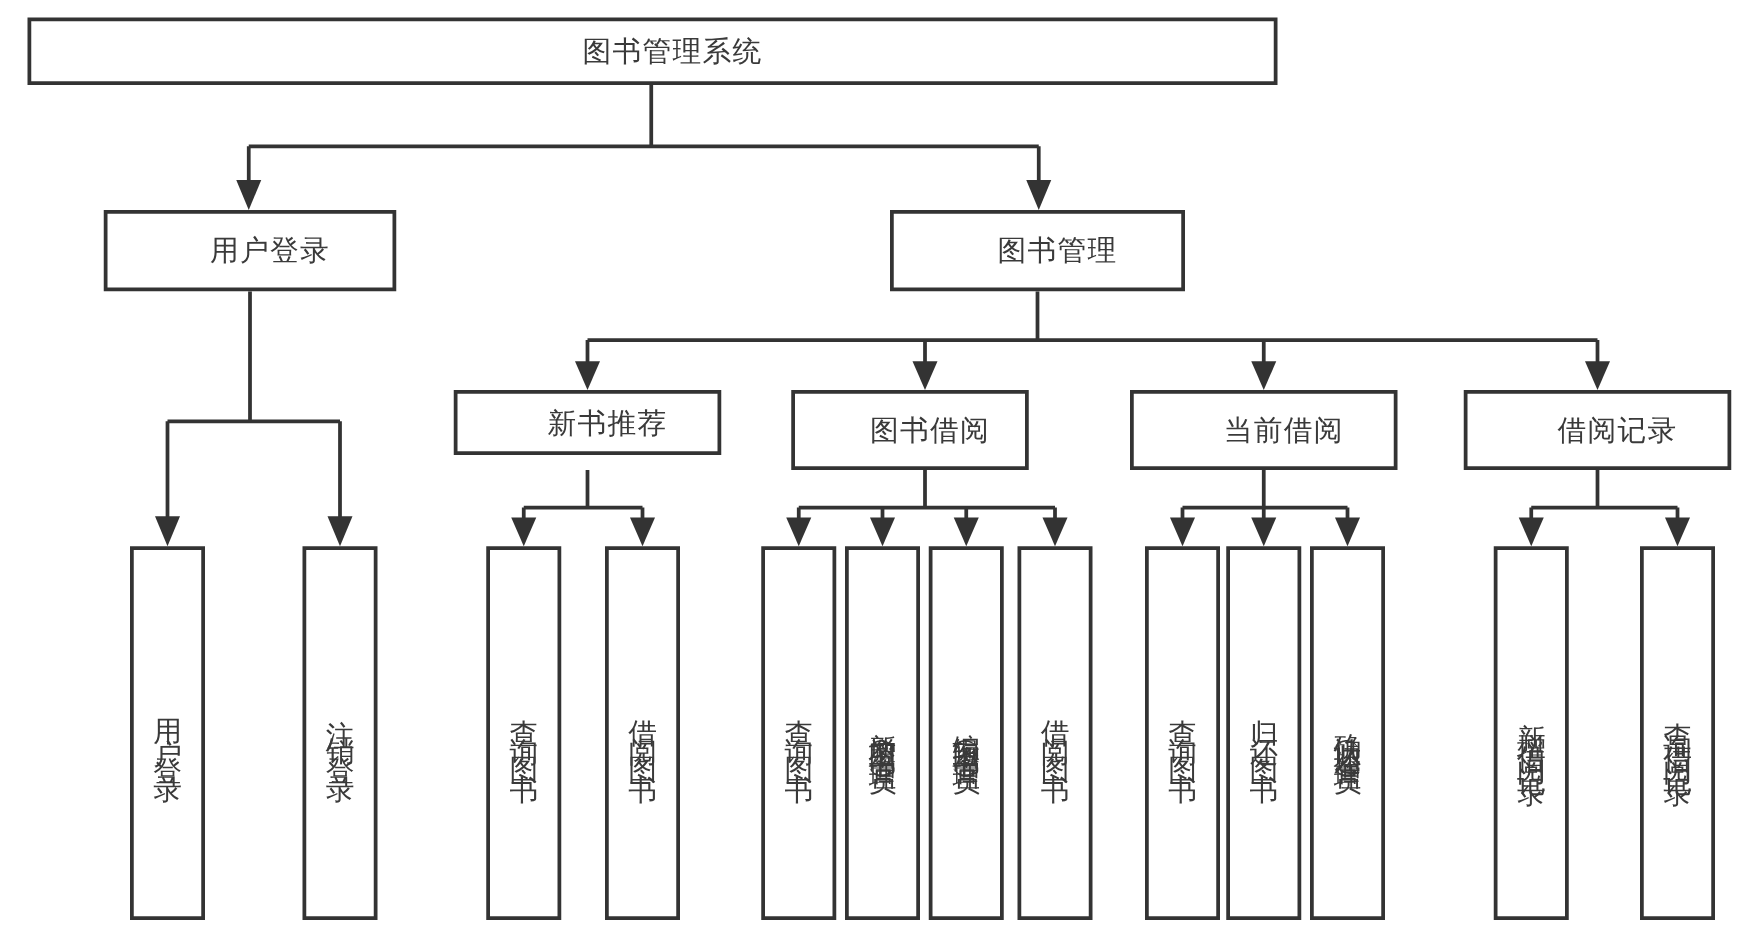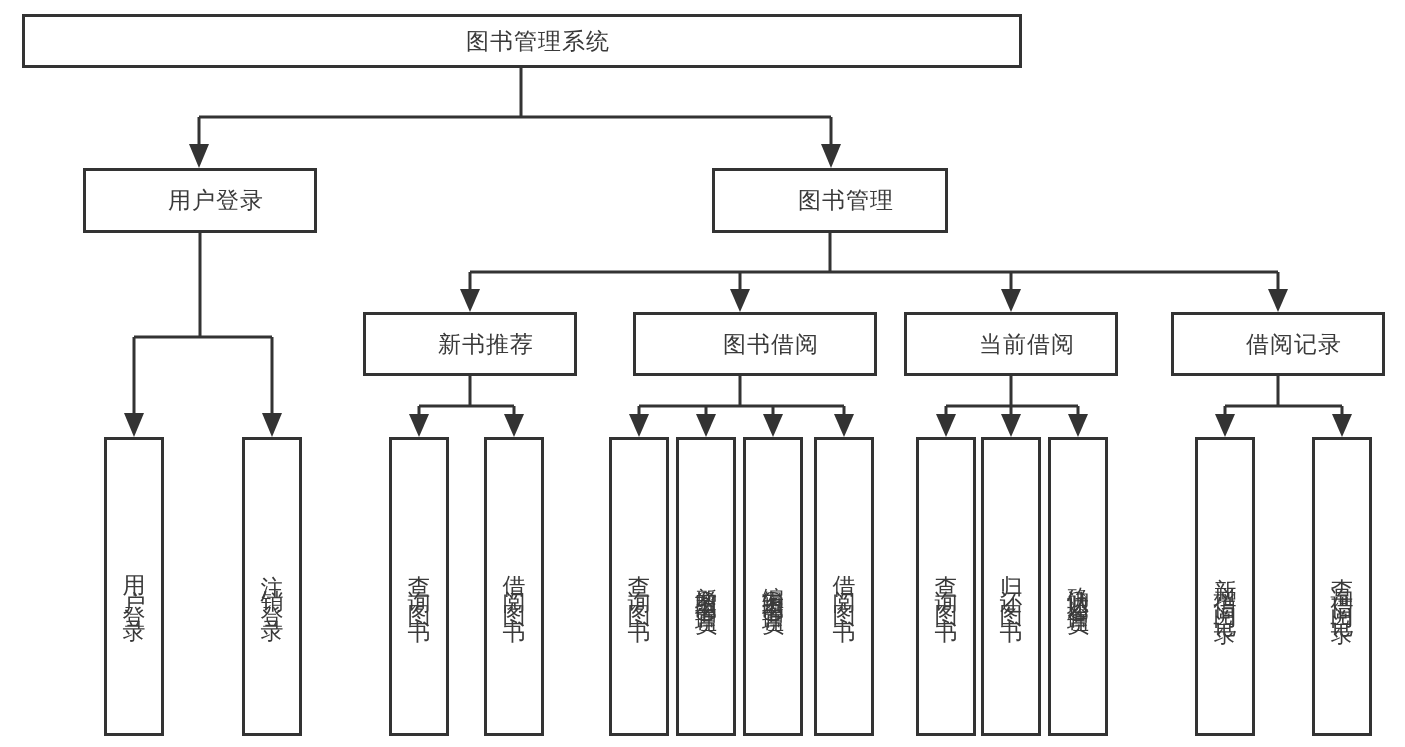--- a/index.html
+++ b/index.html
@@ -120,22 +120,22 @@
       <polygon points="1215,414 1235,414 1225,437"></polygon>
       <polygon points="1332,414 1352,414 1342,437"></polygon>
     </g>
   </svg>
 
   <div class="node" style="left:22px; top:14px; width:1000px; height:54px;">图书管理系统</div>
 
   <div class="node" style="left:83px; top:168px; width:234px; height:65px;">用户登录</div>
   <div class="node" style="left:712px; top:168px; width:236px; height:65px;">图书管理</div>
 
-  <div class="node" style="left:363px; top:312px; width:214px; height:64px;">新书推荐</div>
-  <div class="node" style="left:633px; top:312px; width:244px; height:64px;">图书借阅</div>
+  <div class="node" style="left:363px; top:312px; width:214px; height:52px;">新书推荐</div>
+  <div class="node" style="left:633px; top:312px; width:190px; height:64px;">图书借阅</div>
   <div class="node" style="left:904px; top:312px; width:214px; height:64px;">当前借阅</div>
   <div class="node" style="left:1171px; top:312px; width:214px; height:64px;">借阅记录</div>
 
   <div class="leaf" style="left:104px;">
     <span>用户登录</span>
   </div>
   <div class="leaf" style="left:242px;">
     <span>注销登录</span>
   </div>
   <div class="leaf" style="left:389px;">

